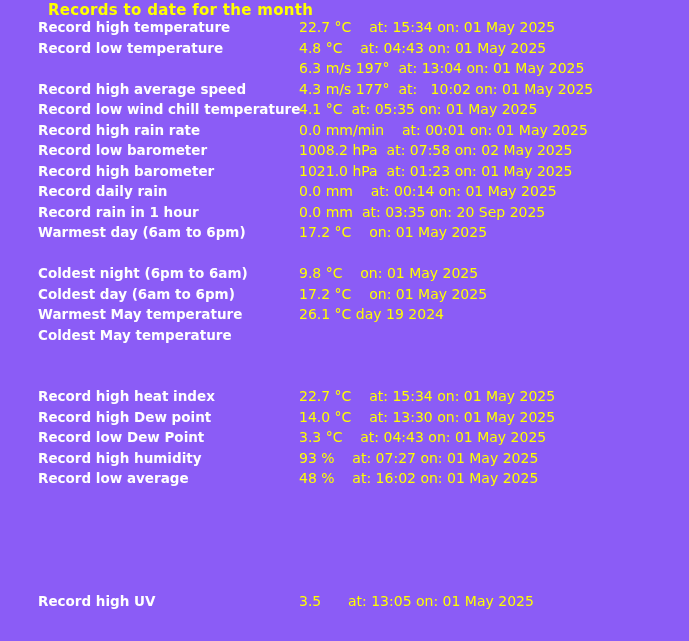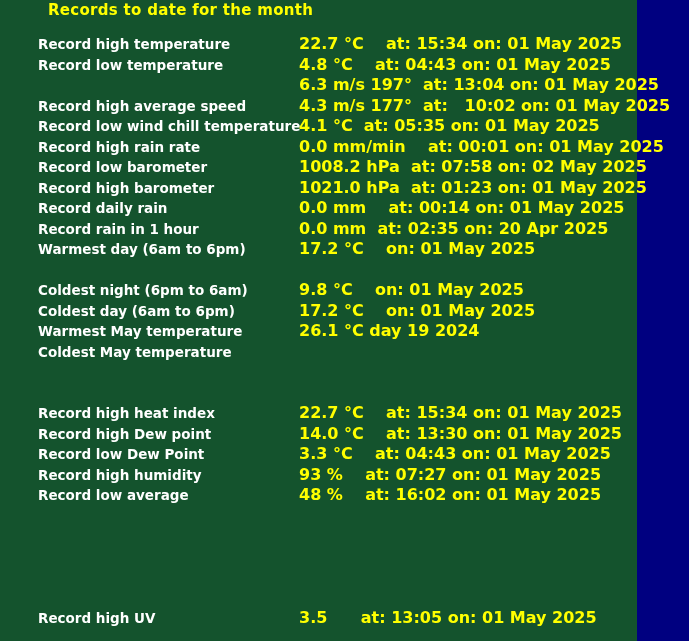--- a/index.html
+++ b/index.html
@@ -10,38 +10,38 @@
   body {
     width: 689px;
     height: 641px;
     overflow: hidden;
     font-family: "DejaVu Sans", sans-serif;
     background: #000080;
     position: relative;
   }
   #page {
     position: relative;
-    width: 637px;
+    width: 689px;
     height: 641px;
-    background: #14532d;
+    background: #8b5cf6;
   }
   .title {
     position: absolute;
     left: 48px;
     top: 1px;
     color: #ffff00;
     font-size: 15px;
     font-weight: bold;
     letter-spacing: 0.3px;
     white-space: pre;
   }
   .rows {
     position: absolute;
     left: 0;
-    top: 34px;
+    top: 17px;
     width: 689px;
   }
   .row {
     position: relative;
     height: 20.5px;
     line-height: 20.5px;
     white-space: pre;
   }
   .row.spacer {
     height: 20.5px;
@@ -53,43 +53,43 @@
     color: #ffffff;
     font-size: 13.5px;
     font-weight: bold;
     white-space: pre;
   }
   .value {
     position: absolute;
     left: 299px;
     top: 0;
     color: #ffff00;
-    font-size: 16px;
-    font-weight: bold;
+    font-size: 14px;
+    font-weight: normal;
     white-space: pre;
   }
 </style>
 </head>
 <body>
 
 <div id="page">
 
   <div class="title">Records to date for the month</div>
 
   <div class="rows" id="rows-container">
       <div class="row"><span class="label">Record high temperature</span><span class="value">22.7 °C    at: 15:34 on: 01 May 2025</span></div>
       <div class="row"><span class="label">Record low temperature</span><span class="value">4.8 °C    at: 04:43 on: 01 May 2025</span></div>
       <div class="row"><span class="value">6.3 m/s 197°  at: 13:04 on: 01 May 2025</span></div>
       <div class="row"><span class="label">Record high average speed</span><span class="value">4.3 m/s 177°  at:   10:02 on: 01 May 2025</span></div>
       <div class="row"><span class="label">Record low wind chill temperature</span><span class="value">4.1 °C  at: 05:35 on: 01 May 2025</span></div>
       <div class="row"><span class="label">Record high rain rate</span><span class="value">0.0 mm/min    at: 00:01 on: 01 May 2025</span></div>
       <div class="row"><span class="label">Record low barometer</span><span class="value">1008.2 hPa  at: 07:58 on: 02 May 2025</span></div>
       <div class="row"><span class="label">Record high barometer</span><span class="value">1021.0 hPa  at: 01:23 on: 01 May 2025</span></div>
       <div class="row"><span class="label">Record daily rain</span><span class="value">0.0 mm    at: 00:14 on: 01 May 2025</span></div>
-      <div class="row"><span class="label">Record rain in 1 hour</span><span class="value">0.0 mm  at: 02:35 on: 20 Apr 2025</span></div>
+      <div class="row"><span class="label">Record rain in 1 hour</span><span class="value">0.0 mm  at: 03:35 on: 20 Sep 2025</span></div>
       <div class="row"><span class="label">Warmest day (6am to 6pm)</span><span class="value">17.2 °C    on: 01 May 2025</span></div>
       <div class="row spacer"></div>
       <div class="row"><span class="label">Coldest night (6pm to 6am)</span><span class="value">9.8 °C    on: 01 May 2025</span></div>
       <div class="row"><span class="label">Coldest day (6am to 6pm)</span><span class="value">17.2 °C    on: 01 May 2025</span></div>
       <div class="row"><span class="label">Warmest May temperature</span><span class="value">26.1 °C day 19 2024</span></div>
       <div class="row"><span class="label">Coldest May temperature</span></div>
       <div class="row spacer"></div>
       <div class="row spacer"></div>
       <div class="row"><span class="label">Record high heat index</span><span class="value">22.7 °C    at: 15:34 on: 01 May 2025</span></div>
       <div class="row"><span class="label">Record high Dew point</span><span class="value">14.0 °C    at: 13:30 on: 01 May 2025</span></div>

